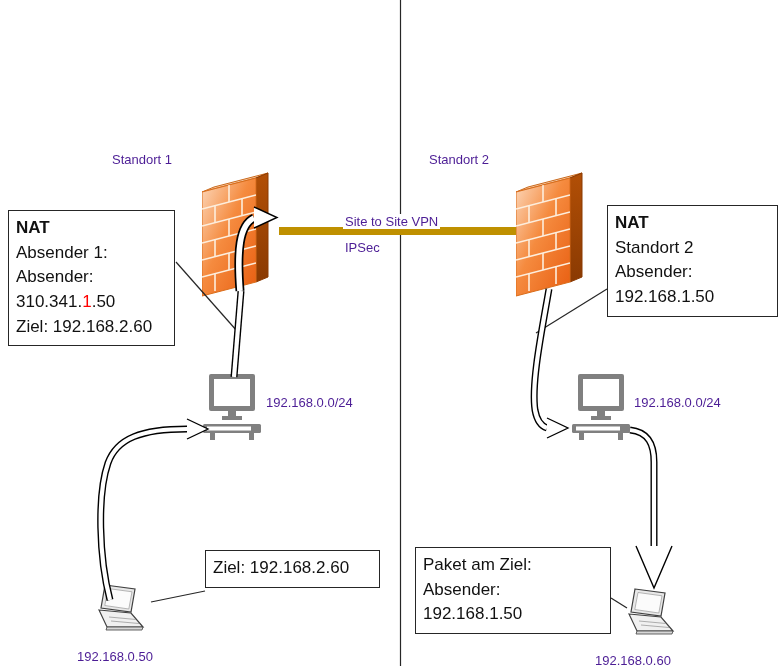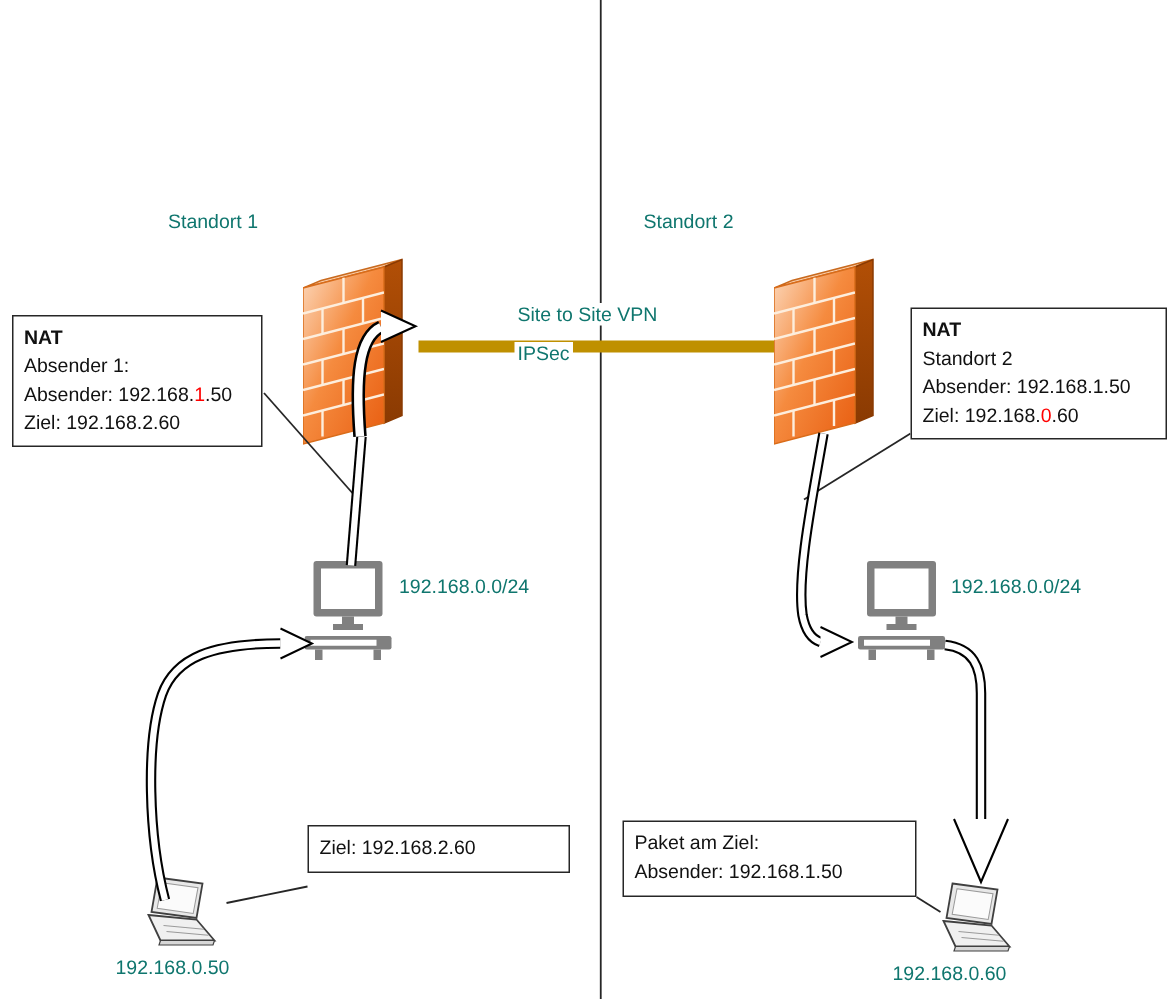--- a/index.html
+++ b/index.html
@@ -1,21 +1,21 @@
 <!DOCTYPE html>
 <html><head>
 <meta charset="utf-8">
 <style>
   html,body{margin:0;padding:0;background:#ffffff;}
   #canvas{position:relative;width:779px;height:666px;background:#ffffff;
           font-family:"Liberation Sans",sans-serif;overflow:hidden;}
-  .lbl{position:absolute;font-size:13px;color:#0f766e;white-space:nowrap;z-index:3;}
+  .lbl{position:absolute;font-size:13px;color:#4c1d95;white-space:nowrap;z-index:3;margin-top:12px;}
   .lbl.masked{background:#ffffff;padding:0 2px;}
   .box{position:absolute;background:#ffffff;border:1px solid #262626;
-       padding:5px 7px 6px 7px;font-size:13px;line-height:1.45;color:#111;z-index:3;}
+       padding:5px 7px 6px 7px;font-size:17px;line-height:1.45;color:#111;z-index:3;}
   .box .hd{font-weight:bold;}
   .red{color:#ff0000;}
   .indent{padding-left:16px;}
   .icon{position:absolute;z-index:1;}
   #wires{position:absolute;left:0;top:0;z-index:2;}
 </style>
 </head>
 <body>
 
 <div id="canvas">
@@ -142,29 +142,28 @@
   <div class="lbl masked" style="left:343px;top:202px">Site to Site VPN</div>
   <div class="lbl masked" style="left:343px;top:228px">IPSec</div>
   <div class="lbl" style="left:266px;top:383px">192.168.0.0/24</div>
   <div class="lbl" style="left:634px;top:383px">192.168.0.0/24</div>
   <div class="lbl" style="left:77px;top:637px">192.168.0.50</div>
   <div class="lbl" style="left:595px;top:641px">192.168.0.60</div>
 
   <div class="box" style="left:8px;top:210px;width:151px">
     <div class="hd">NAT</div>
     <div>Absender 1:</div>
-    <div><span>Absender: 192.168.</span><span class="red">1</span><span>.50</span></div>
+    <div><span>Absender: 310.341.</span><span class="red">1</span><span>.50</span></div>
     <div>Ziel: 192.168.2.60</div>
   </div>
 
   <div class="box" style="left:607px;top:205px;width:155px">
     <div class="hd">NAT</div>
     <div>Standort 2</div>
     <div>Absender: 192.168.1.50</div>
-    <div><span>Ziel: 192.168.</span><span class="red">0</span><span>.60</span></div>
   </div>
 
   <div class="box" style="left:205px;top:550px;width:159px">
     <div>Ziel: 192.168.2.60</div>
   </div>
 
   <div class="box" style="left:415px;top:547px;width:180px">
     <div>Paket am Ziel:</div>
     <div>Absender: 192.168.1.50</div>
   </div>

